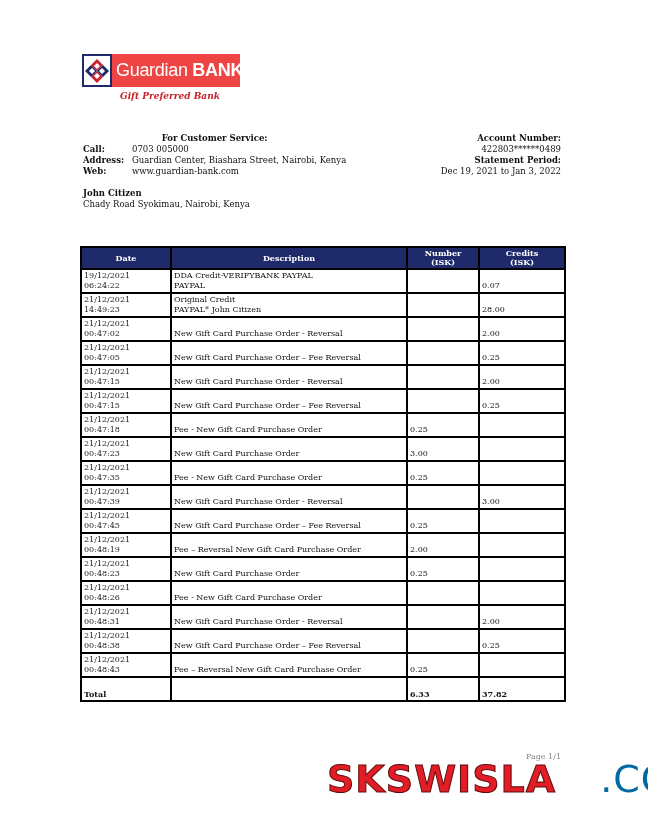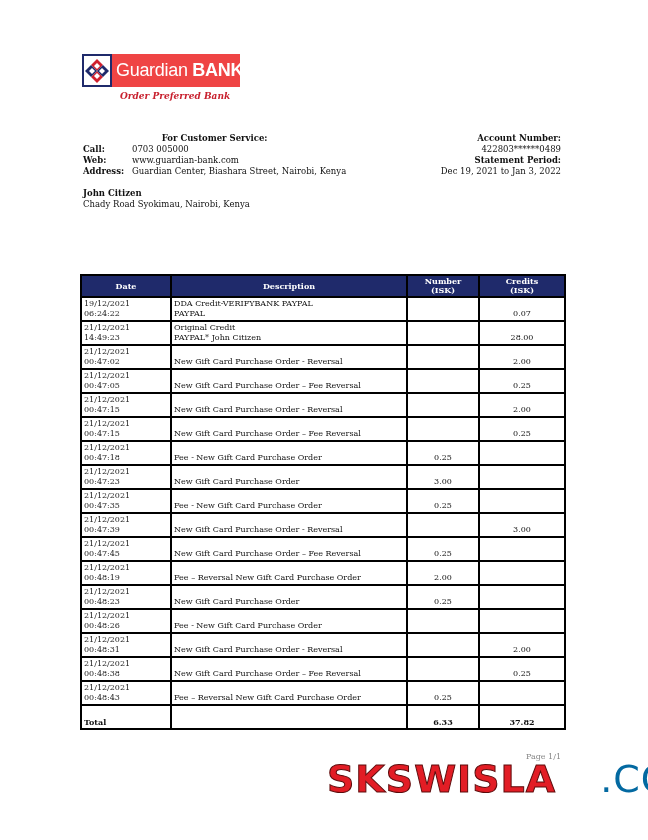--- a/index.html
+++ b/index.html
@@ -18,26 +18,26 @@
   .svc { position: absolute; left: 83px; top: 133px; font-size: 8.5px; line-height: 11px; }
   .svc .row { display: flex; }
   .svc .lbl { width: 49px; font-weight: bold; font-family: "DejaVu Serif", serif; }
   .svc .title { font-weight: bold; text-align: center; }
   .acct { position: absolute; right: 87px; top: 133px; text-align: right; font-size: 8.5px; line-height: 11px; }
   .acct .lbl { font-weight: bold; text-align: right; }
   .cust { position: absolute; left: 83px; top: 188px; font-size: 8.5px; line-height: 11px; }
   .cust .name { font-weight: bold; }
 
   table.tx { position: absolute; left: 80px; top: 246px; width: 484px; border-collapse: collapse;
-             font-size: 8px; table-layout: fixed; margin-top: 28px; }
+             font-size: 8px; table-layout: fixed; }
   table.tx th { background: #1f2a6b; color: #fff; font-weight: bold; border: 2px solid #000;
                 height: 20px; padding: 0; line-height: 9px; font-size: 8px; }
   table.tx td { border: 2px solid #000; padding: 1px 2px; vertical-align: top; height: 20px; line-height: 10px; }
   table.tx td.date { color: #222; }
-  table.tx td.amt { text-align: center; vertical-align: bottom; border-radius: 7px; }
+  table.tx td.amt { text-align: left; vertical-align: bottom; border-radius: 7px; }
   table.tx tr.total td { font-weight: bold; height: 20px; vertical-align: bottom; }
   .page { position: absolute; right: 87px; top: 752px; font-size: 8px; color: #888; }
   .wm { position: absolute; left: 287px; top: 757px; font-size: 38px; letter-spacing: 1px;
         font-family: "DejaVu Sans", sans-serif; white-space: nowrap; }
   .wm .a { color: #e21d25; -webkit-text-stroke: 1px #5a0a0a; font-weight: bold; margin-left: 40px; }
   .wm .b { color: #0369a1; margin-left: 44px; }
 </style>
 </head>
 <body>
 
@@ -52,35 +52,35 @@
       <polygon points="13,15 16,18 13,21 10,18" fill="#fff"></polygon>
       <polygon points="5,13 8,10 11,13 8,16" fill="#fff"></polygon>
       <polygon points="15,13 18,10 21,13 18,16" fill="#fff"></polygon>
     </svg>
   </div>
   <div class="logo-text">
     <span>Guardian</span>
     <b>BANK</b>
   </div>
 </div>
-<div class="tagline">Order Preferred Bank</div>
+<div class="tagline">Gift Preferred Bank</div>
 
 <div class="svc">
   <div class="title">For Customer Service:</div>
   <div class="row">
     <span class="lbl">Call:</span>
     <span>0703 005000</span>
   </div>
   <div class="row">
+    <span class="lbl">Address:</span>
+    <span>Guardian Center, Biashara Street, Nairobi, Kenya</span>
+  </div>
+  <div class="row">
     <span class="lbl">Web:</span>
     <span>www.guardian-bank.com</span>
-  </div>
-  <div class="row">
-    <span class="lbl">Address:</span>
-    <span>Guardian Center, Biashara Street, Nairobi, Kenya</span>
   </div>
 </div>
 
 <div class="acct">
   <div class="lbl">Account Number:</div>
   <div>422803******0489</div>
   <div class="lbl">Statement Period:</div>
   <div>Dec 19, 2021 to Jan 3, 2022</div>
 </div>
 

